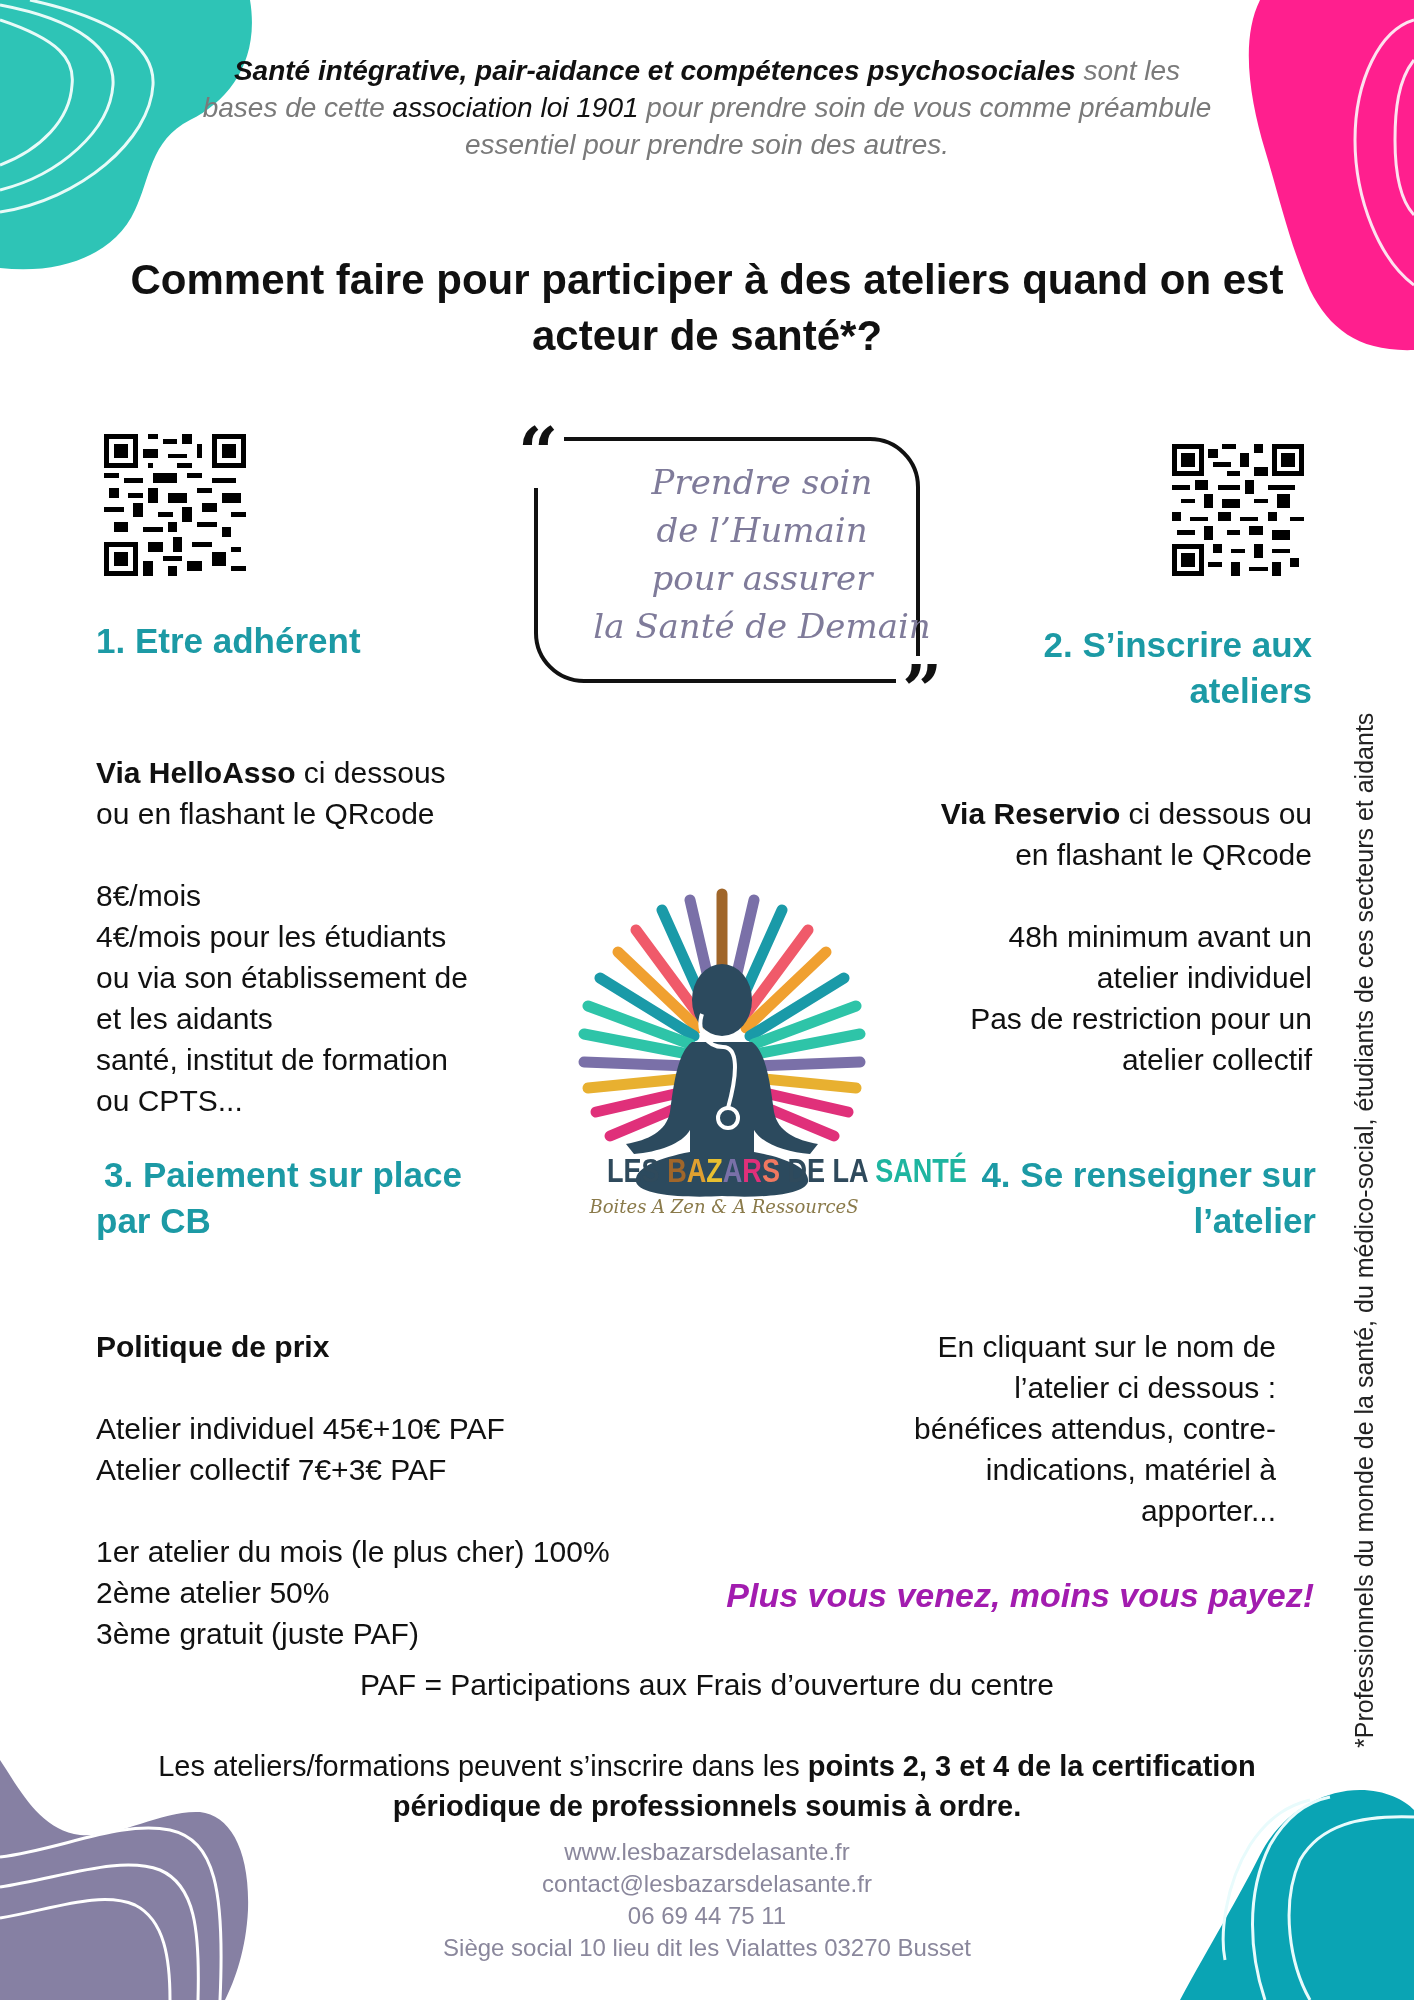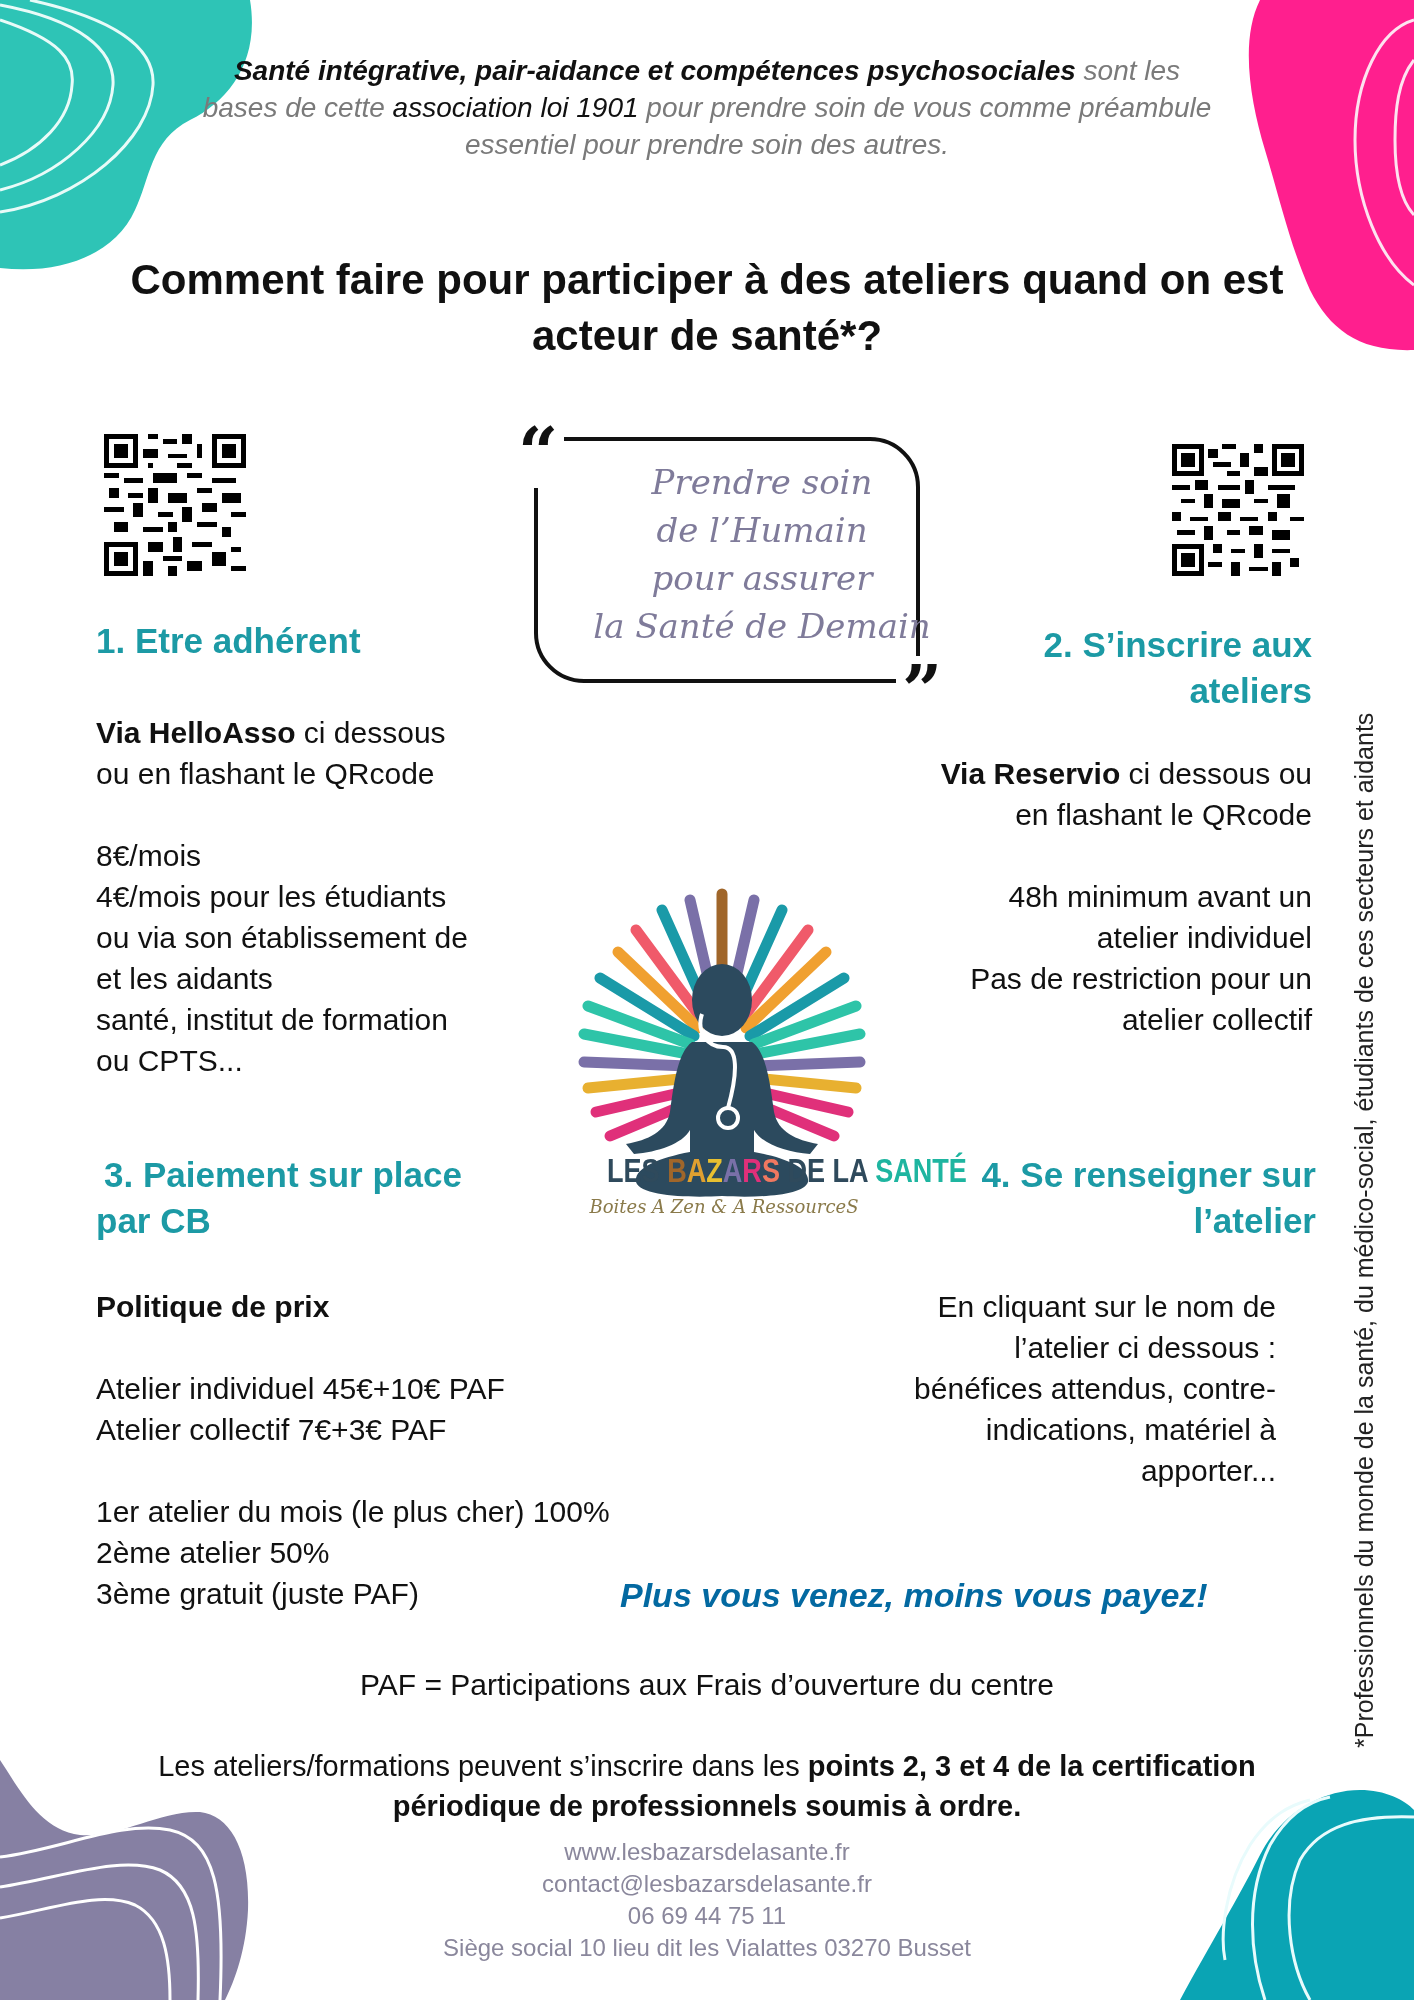--- a/index.html
+++ b/index.html
@@ -33,27 +33,27 @@
     .quote-close { left: 896px; top: 656px; padding: 0 6px; }
     .quote-text {
       position: absolute; left: 592px; top: 458px; width: 340px; text-align: center;
       font-family: "DejaVu Serif", serif; font-style: italic; font-size: 34px; line-height: 48px;
       color: #7f7b9a;
     }
     .step-title {
       position: absolute; font-size: 35px; font-weight: 700; color: #1c9aa5; line-height: 46px;
     }
     .body-text {
-      position: absolute; font-size: 30px; line-height: 41px; color: #111;
+      position: absolute; font-size: 30px; line-height: 41px; color: #111; margin-top: 40px;
     }
     .right { text-align: right; }
     .spacer { height: 41px; }
     .slogan {
-      position: absolute; left: 620px; top: 1576px; width: 694px; text-align: left;
-      font-size: 34px; font-style: italic; font-weight: 700; color: #0369a1;
+      position: absolute; left: 620px; top: 1576px; width: 694px; text-align: right;
+      font-size: 34px; font-style: italic; font-weight: 700; color: #a21caf;
     }
     .paf-def {
       position: absolute; left: 120px; top: 1668px; width: 1174px; text-align: center;
       font-size: 30px; color: #111;
     }
     .certif {
       position: absolute; left: 120px; top: 1746px; width: 1174px; text-align: center;
       font-size: 29px; line-height: 40px; color: #111;
     }
     .contact {

